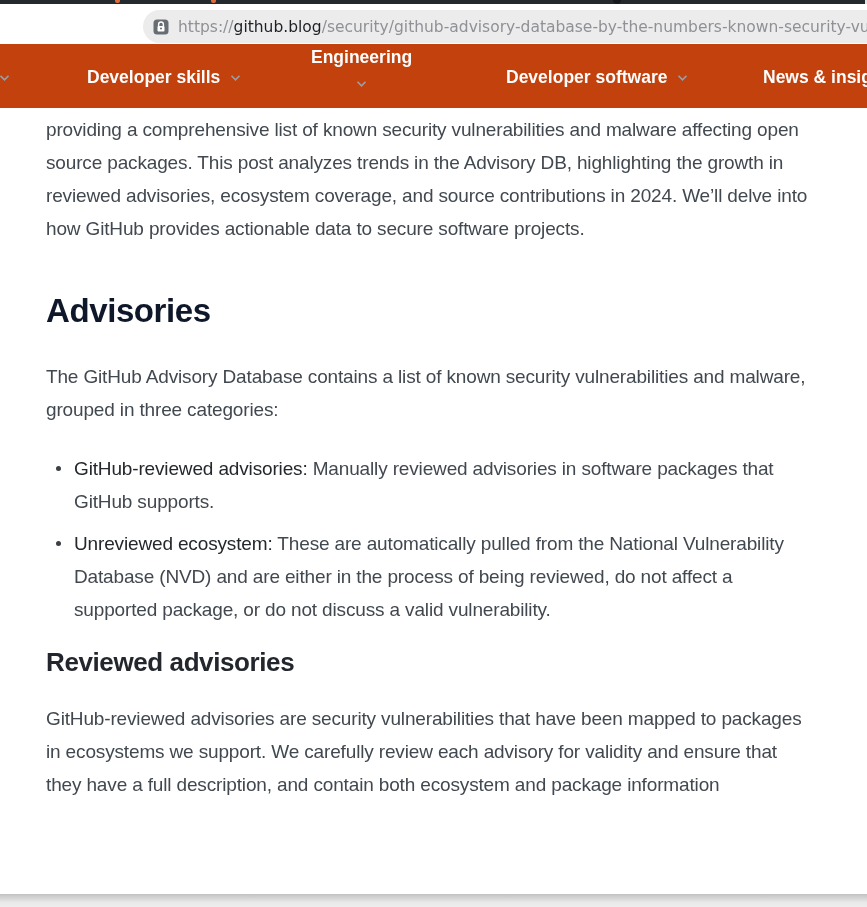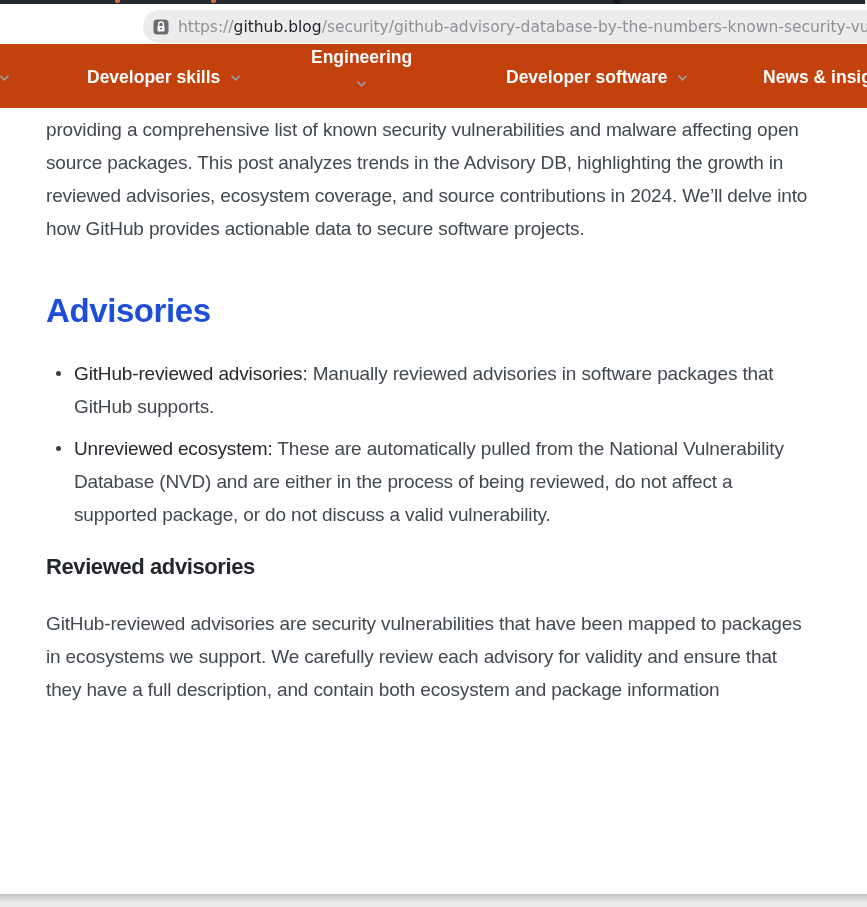--- a/index.html
+++ b/index.html
@@ -47,32 +47,32 @@
   
   .main {
     position: absolute; top: 108px; left: 0; width: 867px; height: 799px;
     background: #ffffff; padding: 5px 56px 18px 46px;
     color: #42484f; font-size: 19px; line-height: 33px; letter-spacing: -0.15px;
   }
   .main p { margin: 0; }
   .intro-paragraph { margin: 0; }
   h2.section-heading {
     font-size: 33px; line-height: 40px; letter-spacing: -0.4px;
-    color: #1d4ed8; margin: 46px 0 0; font-weight: 700;
+    color: #0f172a; margin: 46px 0 0; font-weight: 700;
   }
   .advisories-intro { margin-top: 29px !important; }
   ul.advisory-list { margin: 26px 0 0; padding: 0; list-style: none; }
   ul.advisory-list li { position: relative; padding-left: 28px; margin-bottom: 9px; }
   ul.advisory-list li::before {
     content: ""; position: absolute; left: 10px; top: 14px;
     width: 5px; height: 5px; border-radius: 50%; background: #3a4046;
   }
   strong.term { color: #24282d; font-weight: 400; }
   h3.sub-heading {
-    font-size: 22px; line-height: 36px; letter-spacing: -0.4px;
+    font-size: 26px; line-height: 36px; letter-spacing: -0.4px;
     color: #23272d; margin: 18px 0 0; font-weight: 700;
   }
   .reviewed-paragraph { margin-top: 22px !important; }
 
   
   .bottom-bar {
     position: absolute; left: 0; bottom: 0; width: 867px; height: 13px;
     background: linear-gradient(to bottom, #c2c2c2, #e9e9e9 65%, #eeeeee);
     cursor: pointer;
   }
@@ -129,20 +129,21 @@
     <span>News &amp; insights</span>
 
   </div>
 </div>
 
 <div class="main">
   <p class="intro-paragraph">providing a comprehensive list of known security vulnerabilities and malware affecting open source packages. This post analyzes trends in the Advisory DB, highlighting the growth in reviewed advisories, ecosystem coverage, and source contributions in 2024. We’ll delve into how GitHub provides actionable data to secure software projects.</p>
 
   <h2 class="section-heading">Advisories</h2>
 
+  <p class="advisories-intro">The GitHub Advisory Database contains a list of known security vulnerabilities and malware, grouped in three categories:</p>
 
   <ul class="advisory-list">
     <li>
       <strong class="term">GitHub-reviewed advisories:</strong>
       <span>Manually reviewed advisories in software packages that GitHub supports.</span>
     </li>
     <li>
       <strong class="term">Unreviewed ecosystem:</strong>
       <span>These are automatically pulled from the National Vulnerability Database (NVD) and are either in the process of being reviewed, do not affect a supported package, or do not discuss a valid vulnerability.</span>
     </li>

